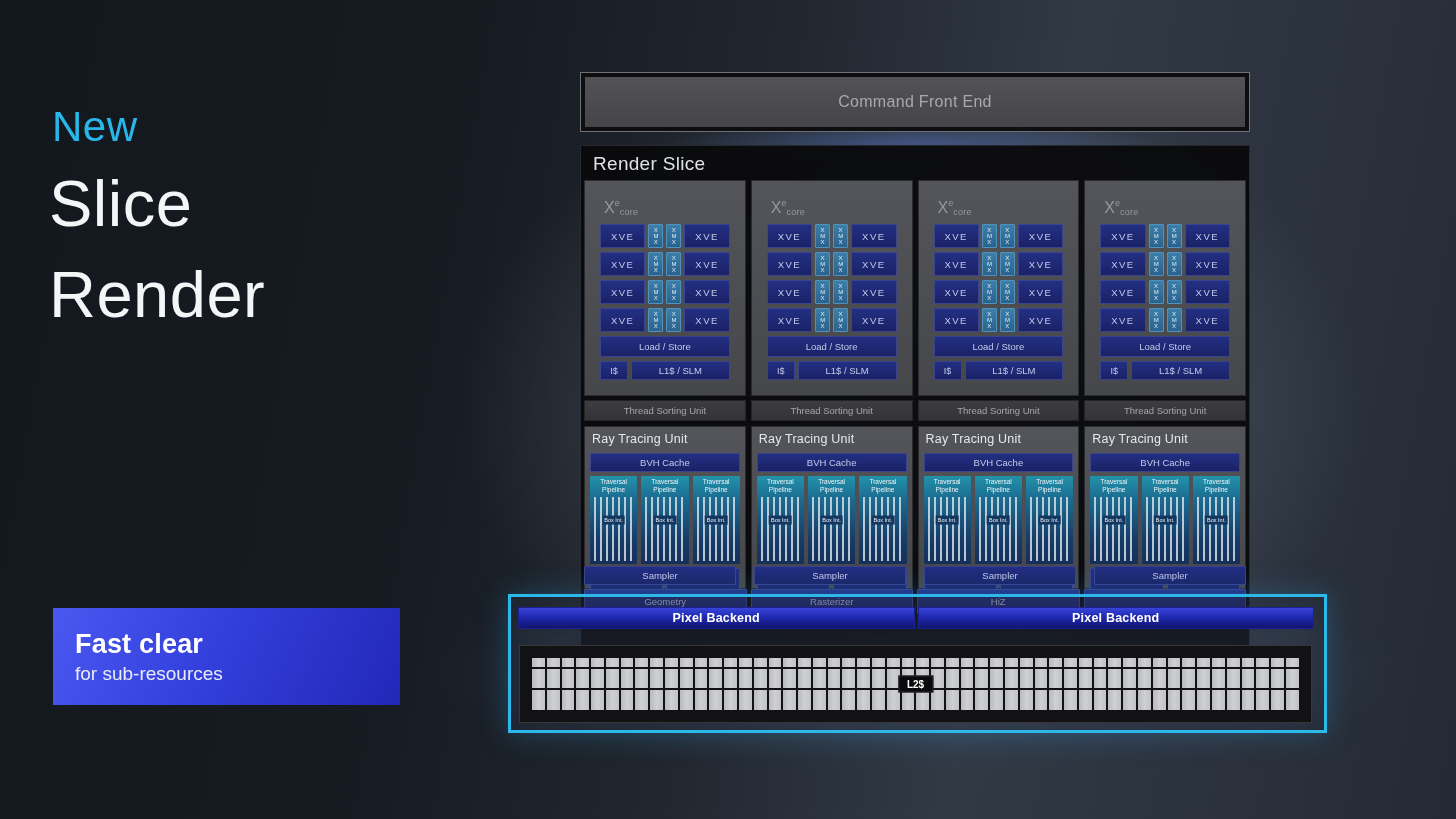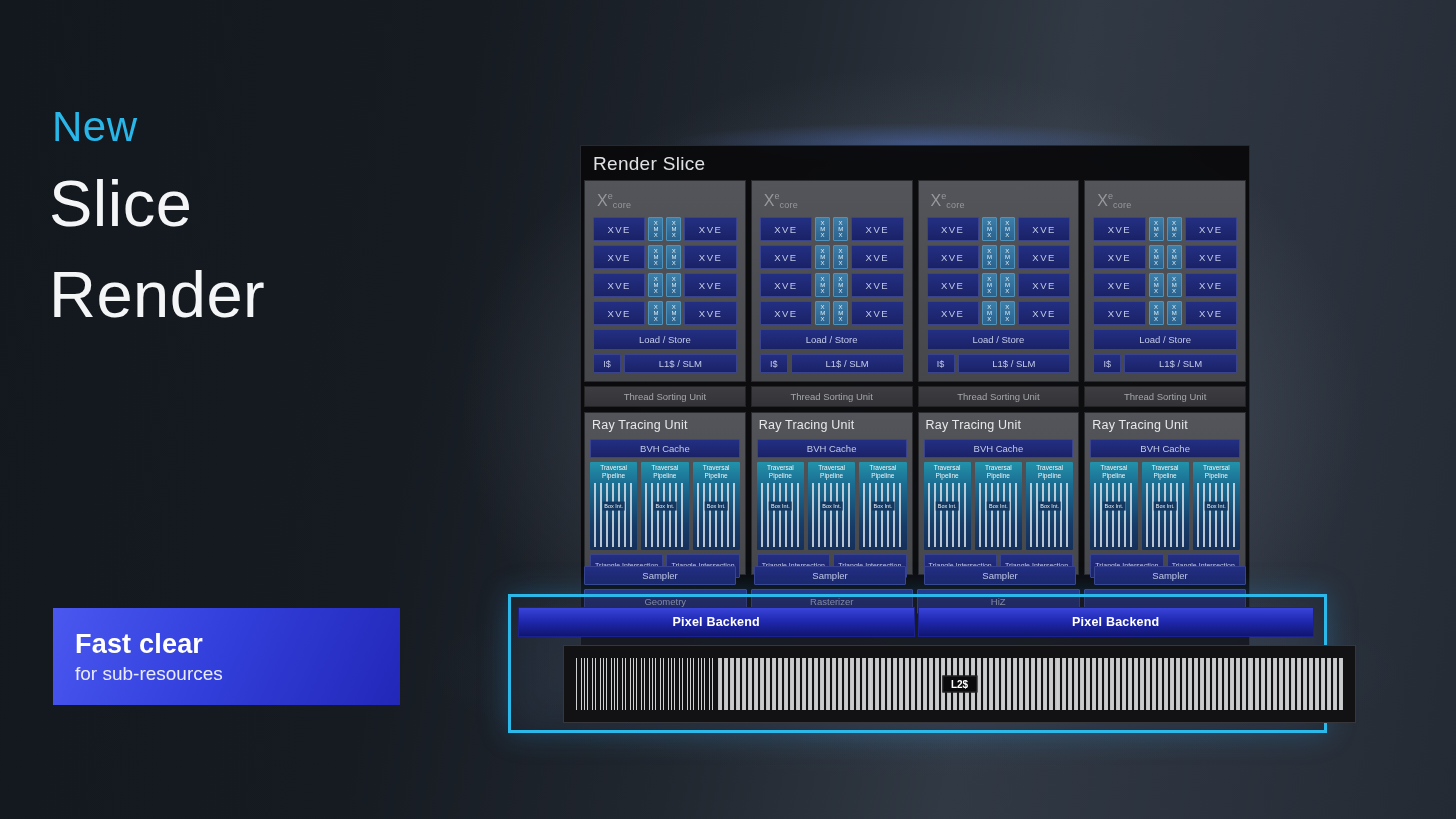--- a/index.html
+++ b/index.html
@@ -36,21 +36,21 @@
   
   .cfe{left:580px;top:72px;width:670px;height:60px;background:#0e0e11;border:1px solid #6f7174;padding:4px;box-sizing:border-box;}
   .cfe-inner{width:100%;height:100%;background:linear-gradient(180deg,#525257 0%,#454549 100%);
     display:flex;align-items:center;justify-content:center;color:#a6a9ad;font-size:16px;letter-spacing:0.3px;}
   
   .rslice{left:580px;top:145px;width:670px;height:502px;background:rgba(9,10,12,0.95);border:1px solid #27292e;box-sizing:border-box;}
   .rslice-title{position:absolute;left:12px;top:7px;font-size:19px;color:#dfe1e4;letter-spacing:0.3px;font-weight:500;}
   
   .cores{left:584px;top:180px;width:662px;display:flex;gap:5px;}
   .core-col{flex:1;display:flex;flex-direction:column;min-width:0;}
-  .xecore{background:linear-gradient(180deg,#54555a 0%,#46474b 100%);border:1px solid #2a2b2f;padding:8px;box-sizing:border-box;}
+  .xecore{background:linear-gradient(180deg,#54555a 0%,#46474b 100%);border:1px solid #2a2b2f;padding:15px;box-sizing:border-box;}
   .xe-hdr{height:26px;color:#97989c;padding:2px 0 0 4px;}
   .xe-x{font-size:16px;} .xe-e{font-size:9px;vertical-align:7px;} .xe-core{font-size:9px;vertical-align:-2px;letter-spacing:0.3px;}
   .xve-row{display:flex;gap:3px;height:24px;margin-bottom:4px;}
   .xve{flex:1;font-size:9.5px;letter-spacing:1.5px;min-width:0;}
   .xmx{width:13px;flex:none;background:linear-gradient(180deg,#3d7fa9 0%,#2a628e 100%);border:1px solid #4f93bd;border-radius:1px;
     color:#dcebf4;font-size:6px;display:flex;align-items:center;justify-content:center;
     writing-mode:vertical-rl;text-orientation:upright;letter-spacing:0;}
   .ls-bar{height:19px;margin-bottom:4px;font-size:9.5px;}
   .l1-row{display:flex;gap:3px;height:19px;}
   .ic-box{width:26px;flex:none;font-size:9px;}
@@ -72,26 +72,26 @@
   .tri{flex:1;height:22px;font-size:7px;line-height:1.25;text-align:center;min-width:0;}
   
   .samplers{left:584px;top:566px;width:662px;height:19px;display:flex;gap:18px;z-index:2;}
   .sampler{flex:1;font-size:9.5px;}
   .georow{left:584px;top:589px;width:662px;height:25px;display:flex;gap:4px;z-index:2;}
   .geoseg{flex:1;font-size:9.5px;color:#b6bcdc;}
   
   .hlbox{left:508px;top:594px;width:813px;height:133px;border:3px solid #2cb9ea;z-index:5;
     background:rgba(58,70,88,0.28);box-shadow:0 0 26px rgba(45,140,205,0.35), inset 0 0 34px rgba(15,22,34,0.35);}
   
-  .pbrow{left:518px;top:607px;width:796px;height:30px;display:flex;gap:3px;z-index:6;}
+  .pbrow{left:518px;top:607px;width:796px;height:22px;display:flex;gap:3px;z-index:6;}
   .pb{flex:1;background:linear-gradient(180deg,#3945da 0%,#2029b2 45%,#10156e 100%);border:1px solid #1b2290;
     display:flex;align-items:center;justify-content:center;color:#fff;font-size:12.5px;font-weight:700;letter-spacing:0.2px;}
   
   .l2{left:519px;top:645px;width:793px;height:78px;z-index:6;background:#121215;border:1px solid #37373b;
-    box-sizing:border-box;padding:12px;display:flex;flex-direction:row;gap:2px;margin-left:44px;}
+    box-sizing:border-box;padding:12px;display:flex;flex-direction:column;gap:2px;}
   .l2-row{display:flex;gap:2px;flex:29;min-height:0;}
   .l2-row:nth-child(2){flex:13;}
   .l2-cell{flex:1;background:linear-gradient(90deg,#b9babc 0%,#cfd0d2 50%,#c1c2c4 100%);}
   .l2-label{position:absolute;top:50%;left:50%;transform:translate(-50%,-50%);background:#0a0a0c;border:1px solid #2c2c30;
     color:#fff;font-size:10px;font-weight:700;padding:2px 8px;z-index:7;}
 </style>
 </head>
 <body>
 
 <div class="stage">
@@ -111,20 +111,23 @@
     <span class="intel-logo">intel.</span>
     <span class="techtour">
       <span class="tt-top">
           <span>TECH</span>
           <span class="tt-arrow">➤</span>
         </span>
       <span class="tt-bottom"><span>tour.</span><b>TW</b></span>
     </span>
   </div>
 
+  <div class="abs cfe">
+    <div class="cfe-inner">Command Front End</div>
+  </div>
 
   <div class="abs rslice">
     <div class="rslice-title">Render Slice</div>
   </div>
 
   <div class="abs cores">
   <div class="core-col">
     <div class="xecore">
       <div class="xe-hdr"><span class="xe-x">X</span><span class="xe-e">e</span><span class="xe-core">core</span></div>
       <div class="xve-row">

